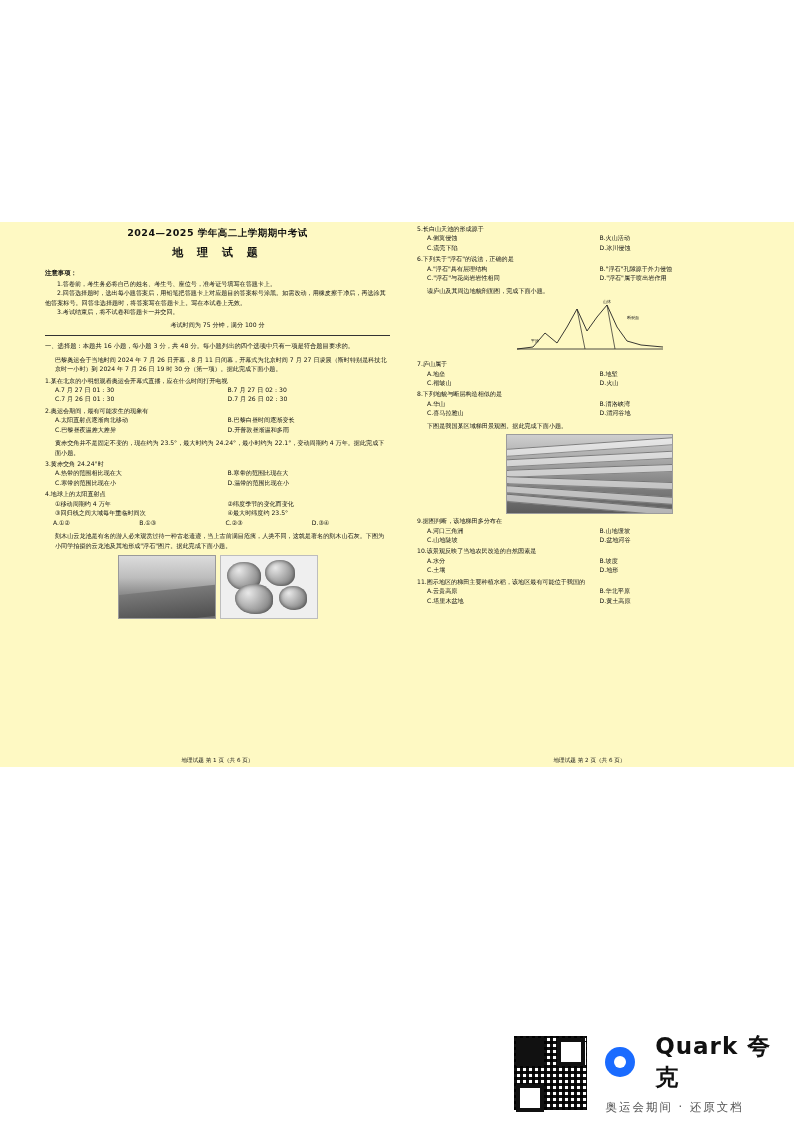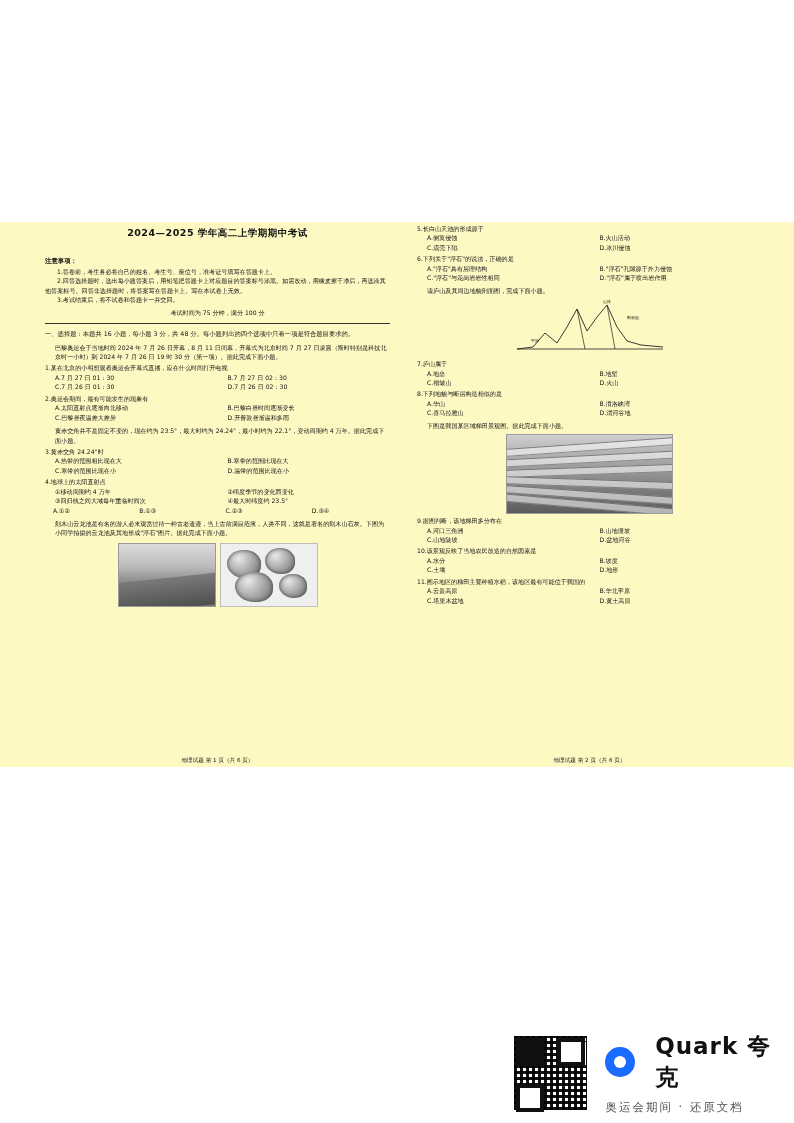--- a/index.html
+++ b/index.html
@@ -22,21 +22,21 @@
     width:345px;height:545px;
     color:#111;
     font-size:6.1px;
     line-height:1.55;
   }
   .page-left{left:45px;}
   .page-right{left:417px;}
   .ctr{text-align:center;}
   .title1{font-size:9.5px;letter-spacing:0.5px;font-weight:600;margin-top:4px;}
   .title2{font-size:11px;letter-spacing:5px;font-weight:700;margin-top:3px;}
-  .nb{font-size:6.4px;font-weight:700;margin-top:16px;}
+  .nb{font-size:6.4px;font-weight:700;margin-top:8px;}
   .ind1{text-indent:12px;}
   .hr{border:0;border-top:1px solid #333;margin:5px 0 5px 0;}
   .sec{font-size:6.3px;margin-top:3px;}
   .q{margin-top:2px;}
   .opts{display:flex;}
   .opts > div{width:50%;padding-left:10px;box-sizing:border-box;}
   .opts4 > div{width:25%;padding-left:8px;box-sizing:border-box;}
   .narr{padding-left:10px;}
   .foot{
     position:absolute;bottom:2px;left:0;width:100%;
@@ -118,20 +118,21 @@
   .qname{font-size:23px;font-weight:700;color:#111;letter-spacing:1px;}
   .qsub{font-size:11.5px;color:#555;margin-top:7px;letter-spacing:2px;}
 </style>
 </head>
 <body>
 
 <div class="scan">
 
   <div class="page page-left">
     <div class="ctr title1">2024—2025 学年高二上学期期中考试</div>
+    <div class="ctr title2">地 理 试 题</div>
 
     <div class="nb">注意事项：</div>
     <div class="ind1">1.答卷前，考生务必将自己的姓名、考生号、座位号，准考证号填写在答题卡上。</div>
     <div class="ind1">2.回答选择题时，选出每小题答案后，用铅笔把答题卡上对应题目的答案标号涂黑。如需改动，用橡皮擦干净后，再选涂其他答案标号。回答非选择题时，将答案写在答题卡上。写在本试卷上无效。</div>
     <div class="ind1">3.考试结束后，将不试卷和答题卡一并交回。</div>
     <div class="ctr" style="margin-top:4px">考试时间为 75 分钟，满分 100 分</div>
 
     <hr class="hr">
 
     <div class="sec">一、选择题：本题共 16 小题，每小题 3 分，共 48 分。每小题列出的四个选项中只有一项是符合题目要求的。</div>

